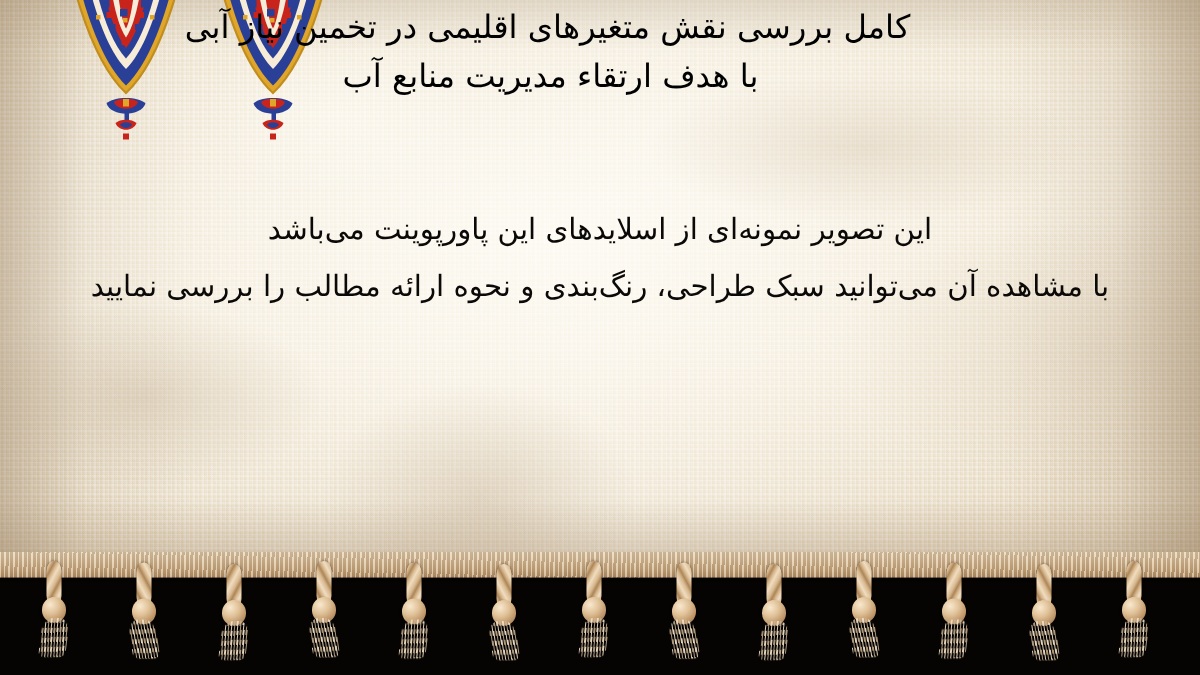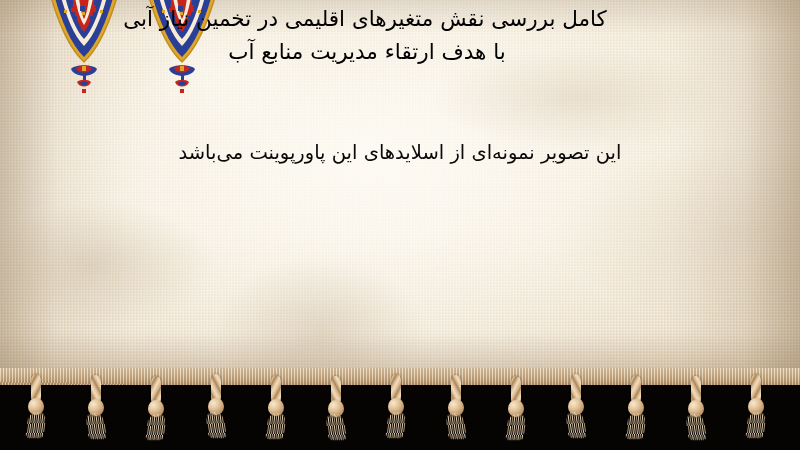--- a/index.html
+++ b/index.html
@@ -292,20 +292,21 @@
 
   <div class="text-layer">
 
     <div class="title-block">
       <div class="title-line l1">کامل بررسی نقش متغیرهای اقلیمی در تخمین نیاز آبی</div>
       <div class="title-line l2">با هدف ارتقاء مدیریت منابع آب</div>
     </div>
 
     <div class="body-block">
       <div class="body-line">این تصویر نمونه‌ای از اسلایدهای این پاورپوینت می‌باشد</div>
+      <div class="body-line">با مشاهده آن می‌توانید سبک طراحی، رنگ‌بندی و نحوه ارائه مطالب را بررسی نمایید</div>
     </div>
 
   </div>
 
   <div class="fringe-band">
     <div class="fringe-top-strip"></div>
     <div id="tassel-host">
         <div class="tassel" style="left: 26px; top: 6px;">
           <div class="cord"></div>
           <div class="knot"></div>

